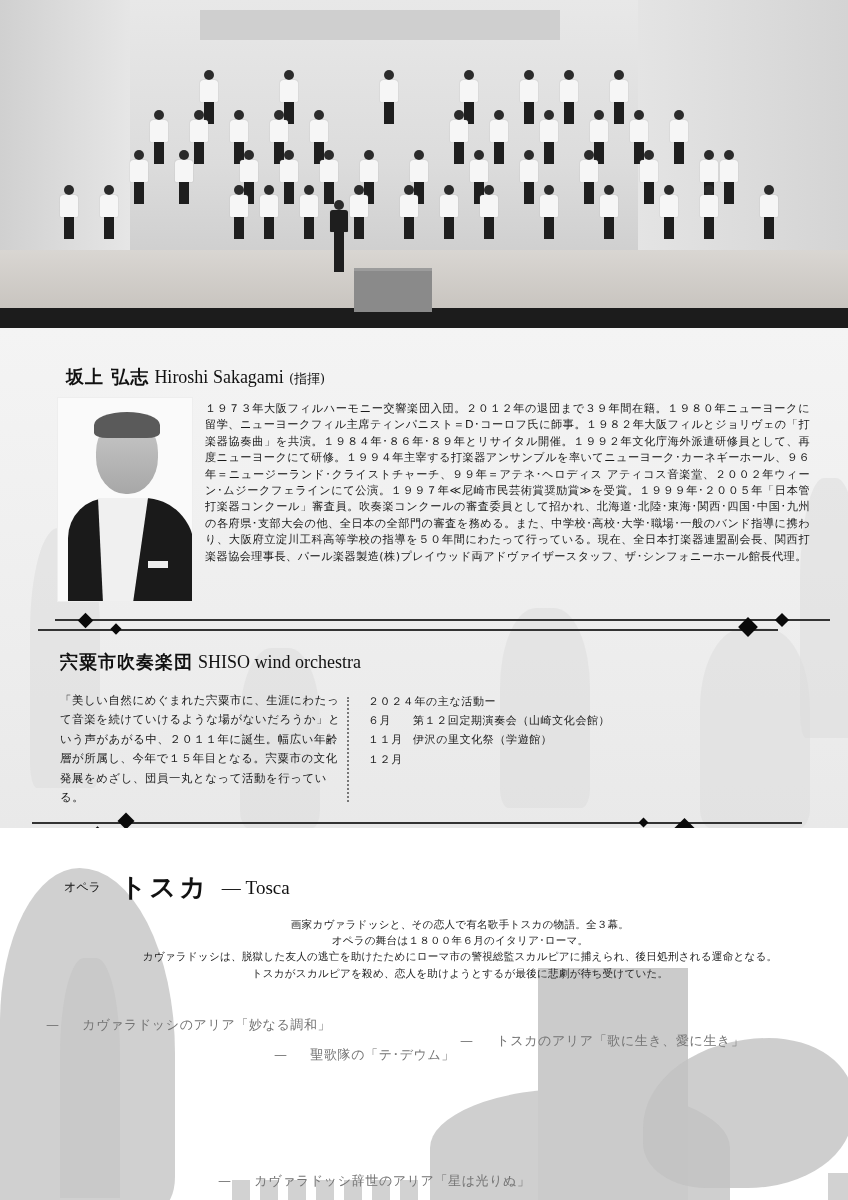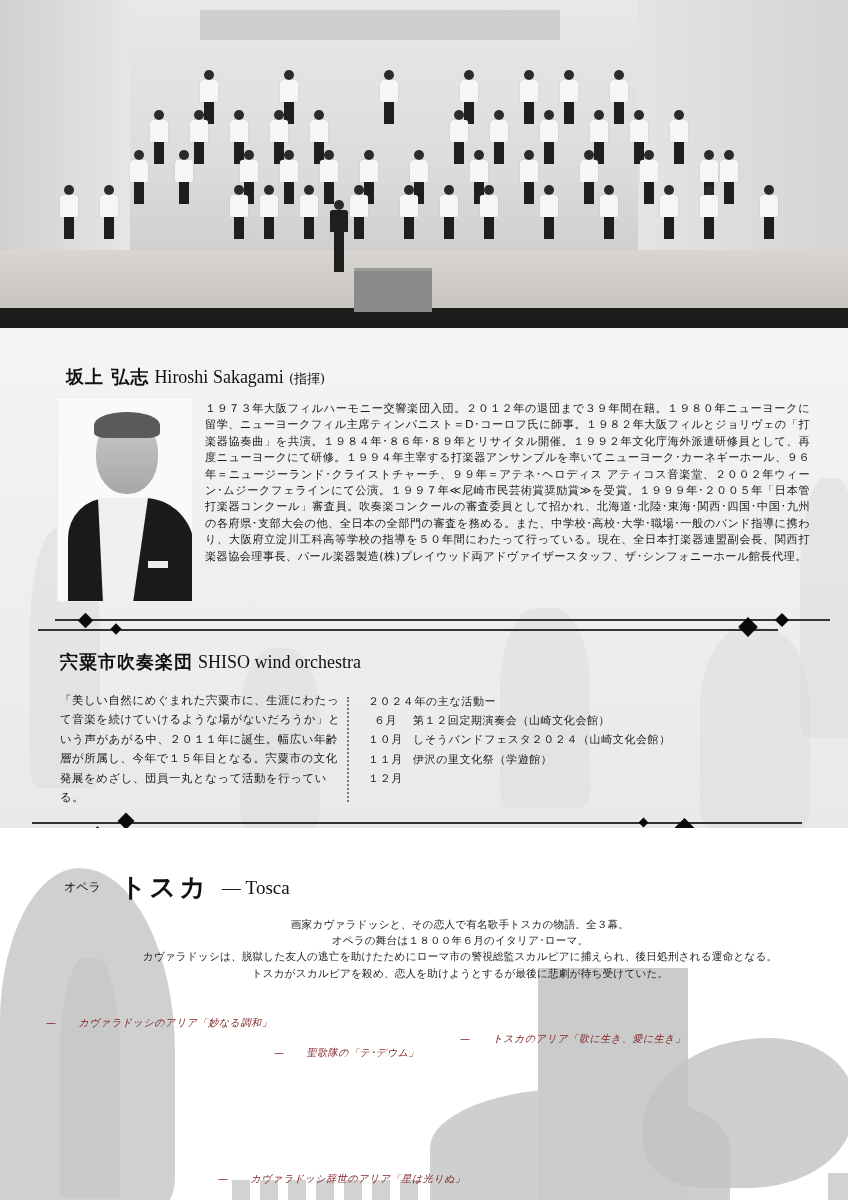--- a/index.html
+++ b/index.html
@@ -60,21 +60,21 @@
   .divider .line { position:absolute; height:2px; background:#333; }
   .divider .diamond { position:absolute; background:#0a0a0a; transform:rotate(45deg); }
 
   .desc-text {
     position:absolute; left:60px; top:691px; width:285px;
     font-size:11.4px; line-height:19.4px; letter-spacing:0.6px; color:#1a1a1a;
   }
   .dotted-sep { position:absolute; left:347px; top:697px; width:0; height:105px; border-left:2px dotted #777; }
   .activities { position:absolute; left:368px; top:692px; width:420px; font-size:11px; line-height:19.2px; color:#1a1a1a; letter-spacing:0.6px; }
   .activities .act-row { display:flex; white-space:nowrap; }
-  .activities .act-month { width:45px; text-align:center; padding-right:10px; }
+  .activities .act-month { width:45px; text-align:left; padding-right:10px; }
   .activities .act-footer { text-align:right; font-size:10.5px; padding-right:15px; }
 
   
   .opera-section { position:absolute; left:0; top:828px; width:848px; height:372px; background:#fff; overflow:hidden; }
   .sil { position:absolute; background:#d3d3d3; }
   .sil-lady { left:0; top:40px; width:175px; height:340px; border-radius:50% 60% 10% 0; background:#d0d0d0; }
   .sil-lady2 { left:60px; top:130px; width:60px; height:240px; border-radius:40% 40% 0 0; background:#c9c9c9; }
   .sil-castle { left:430px; top:260px; width:300px; height:120px; background:#cfcfcf; border-radius:50% 50% 0 0; }
   .sil-tower { left:538px; top:140px; width:150px; height:240px; background:#cbcbcb; }
   .sil-angel { left:643px; top:210px; width:210px; height:150px; background:#c2c2c2; border-radius:60% 40% 50% 30%; opacity:.8; }
@@ -82,21 +82,21 @@
   .crenels span { display:block; width:18px; height:20px; background:#d2d2d2; }
   .crenel-r { position:absolute; left:828px; top:345px; width:20px; height:27px; background:#d2d2d2; }
 
   .opera-title { position:absolute; left:64px; top:870px; white-space:nowrap; font-family:"DejaVu Serif", serif; color:#111; }
   .opera-title .pre { font-size:12px; margin-right:14px; vertical-align:middle; }
   .opera-title .main { font-size:26px; font-weight:bold; letter-spacing:3px; vertical-align:middle; }
   .opera-title .dash { font-family:"Liberation Serif", serif; font-size:19px; margin-left:8px; vertical-align:middle; }
 
   .synopsis { position:absolute; left:80px; top:916px; width:760px; text-align:center; font-size:10.6px; line-height:16.2px; letter-spacing:0.2px; color:#222; }
 
-  .aria { position:absolute; font-size:10px; color:#7f1d1d; white-space:nowrap; letter-spacing:0.6px;font-style:italic; }
+  .aria { position:absolute; font-size:13px; color:#737373; white-space:nowrap; letter-spacing:0.6px; }
   .aria .mark { margin-right:18px; }
 </style>
 </head>
 <body>
 
 <div class="band-photo" title="SHISO wind orchestra members on stage raising their arms">
   <div class="wall-left"></div>
   <div class="wall-right"></div>
   <div class="ceiling-panel"></div>
   <div class="stage-floor"></div>
@@ -378,24 +378,20 @@
 
 <div class="dotted-sep"></div>
 
 <div class="activities">
   <div>２０２４年の主な活動ー</div>
   <div class="act-row">
     <span class="act-month">６月</span>
     <span>第１２回定期演奏会（山崎文化会館）</span>
   </div>
   <div class="act-row">
-    <span class="act-month">１０月</span>
-    <span>しそうバンドフェスタ２０２４（山崎文化会館）</span>
-  </div>
-  <div class="act-row">
     <span class="act-month">１１月</span>
     <span>伊沢の里文化祭（学遊館）</span>
   </div>
   <div class="act-row">
     <span class="act-month">１２月</span>
   </div>
 </div>
 
 <div class="divider" style="top:813px;">
   <div class="line" style="left:32px;top:9px;width:770px;height:2px;"></div>

